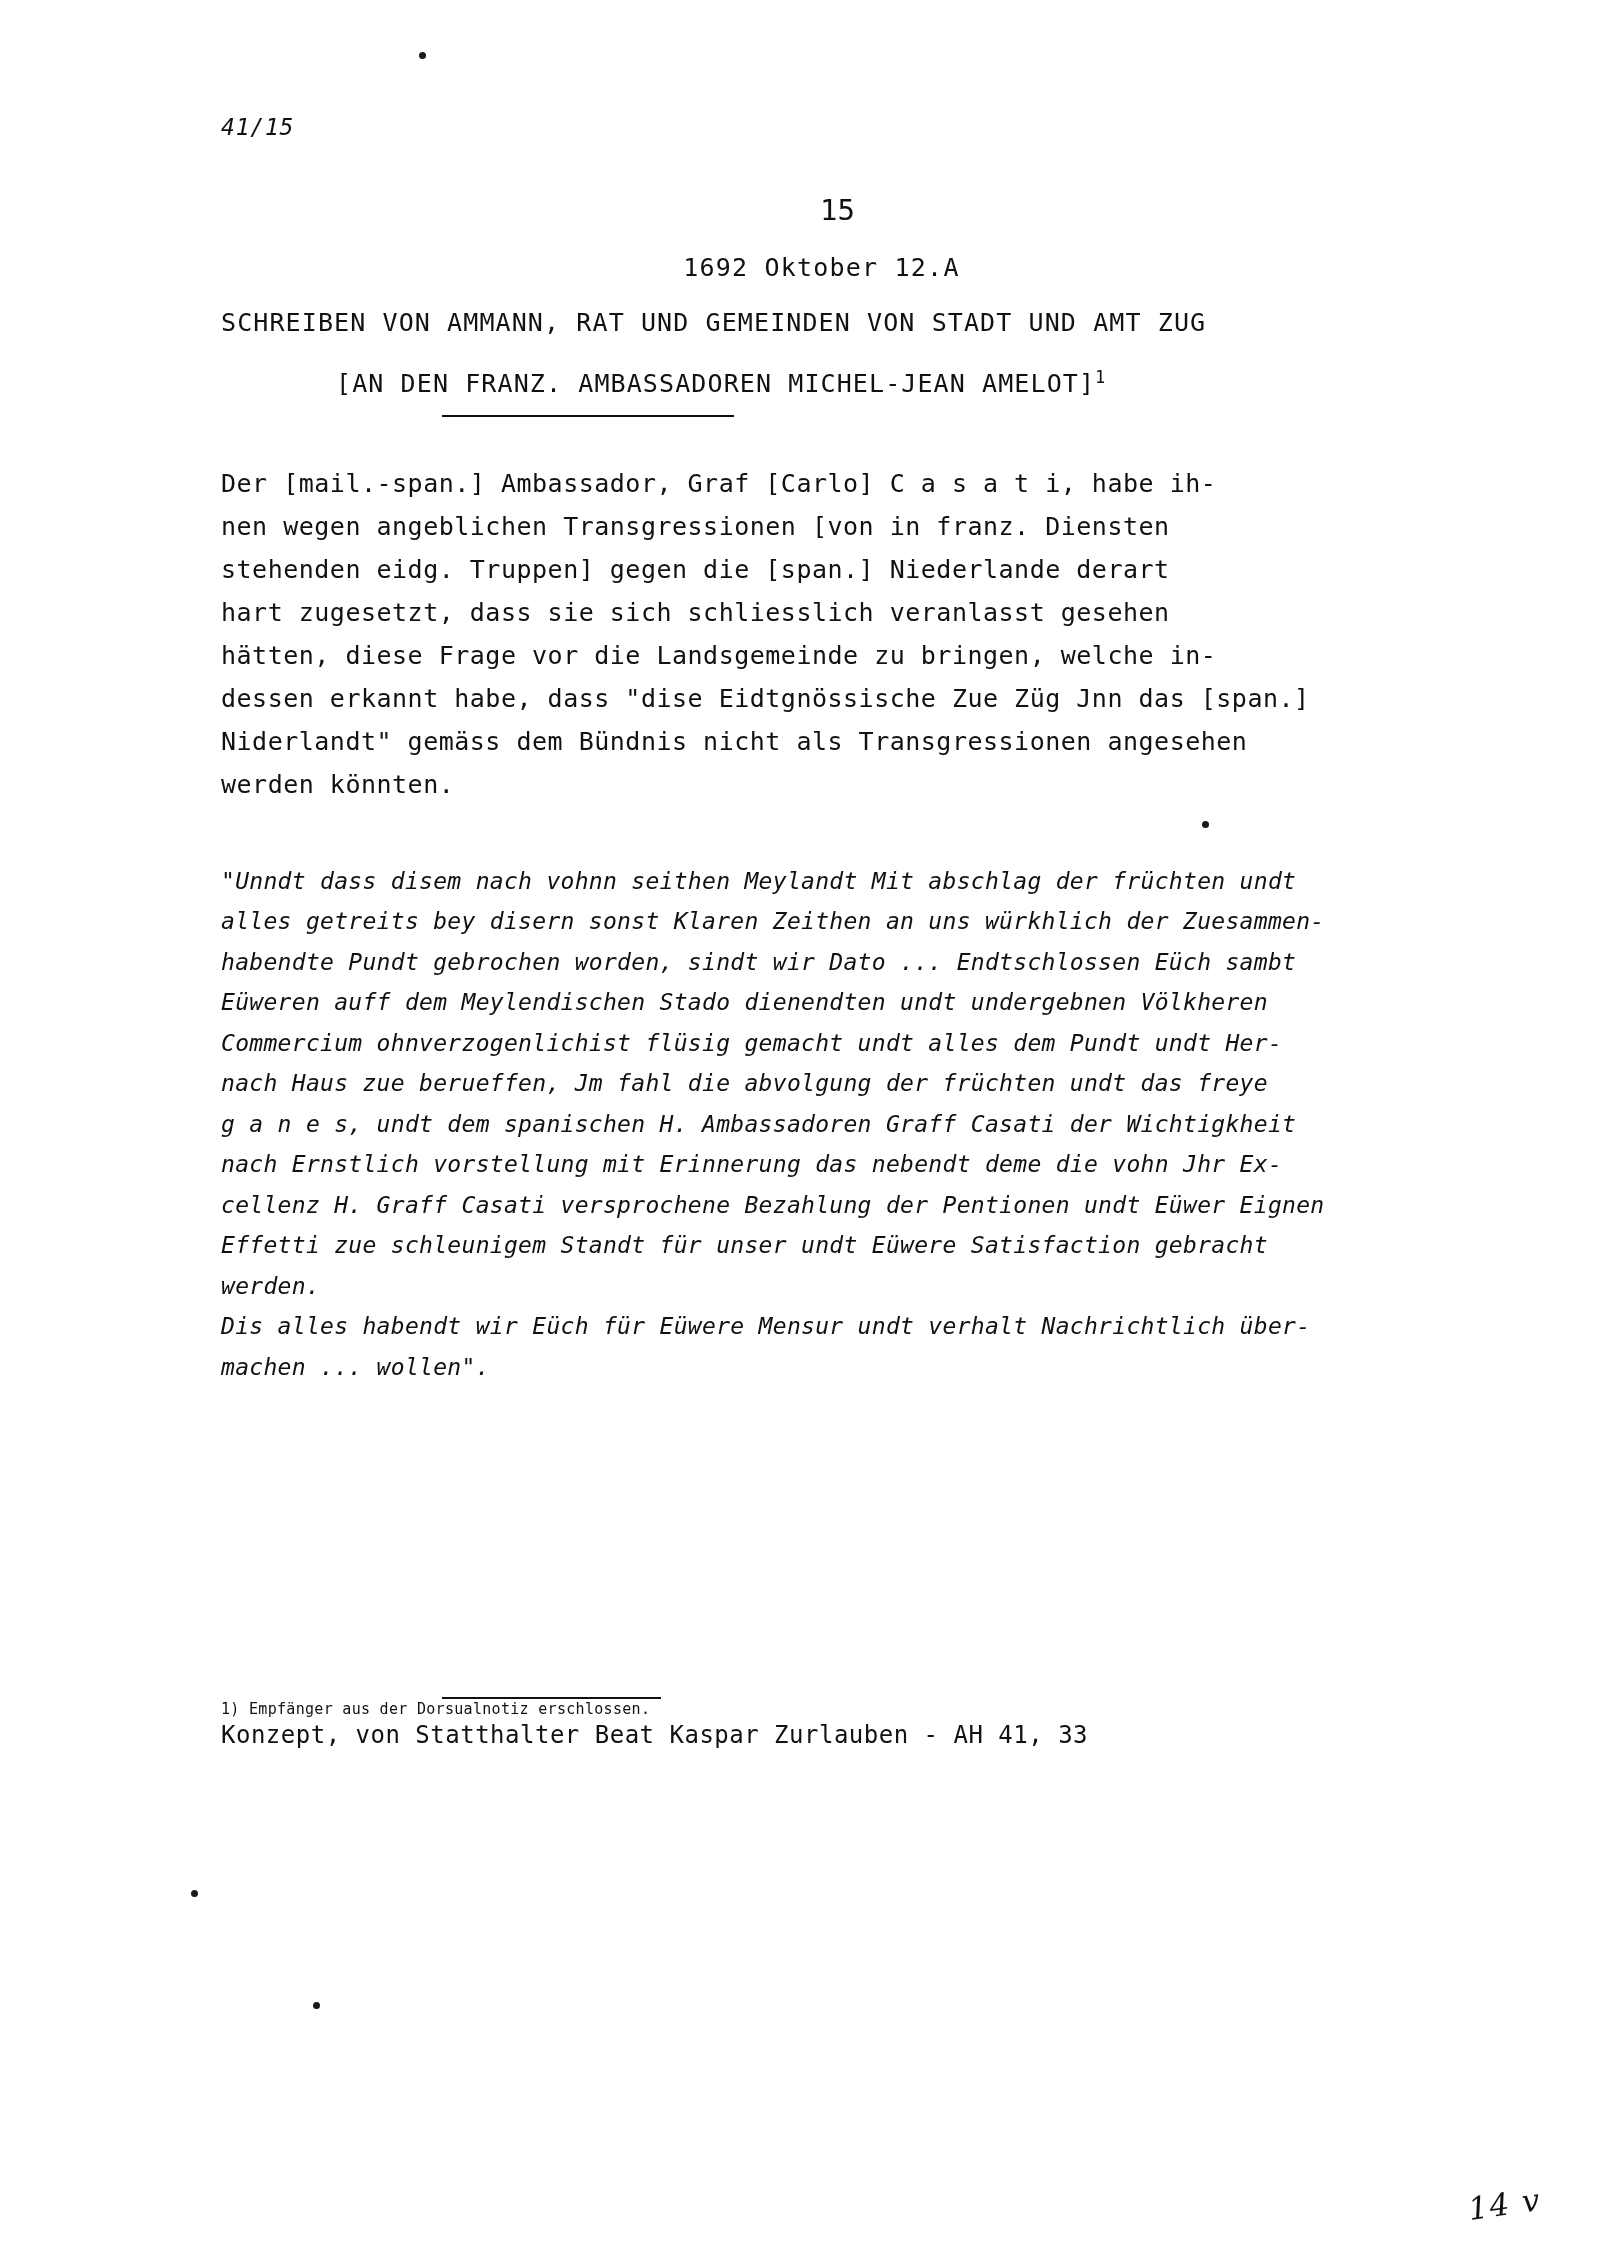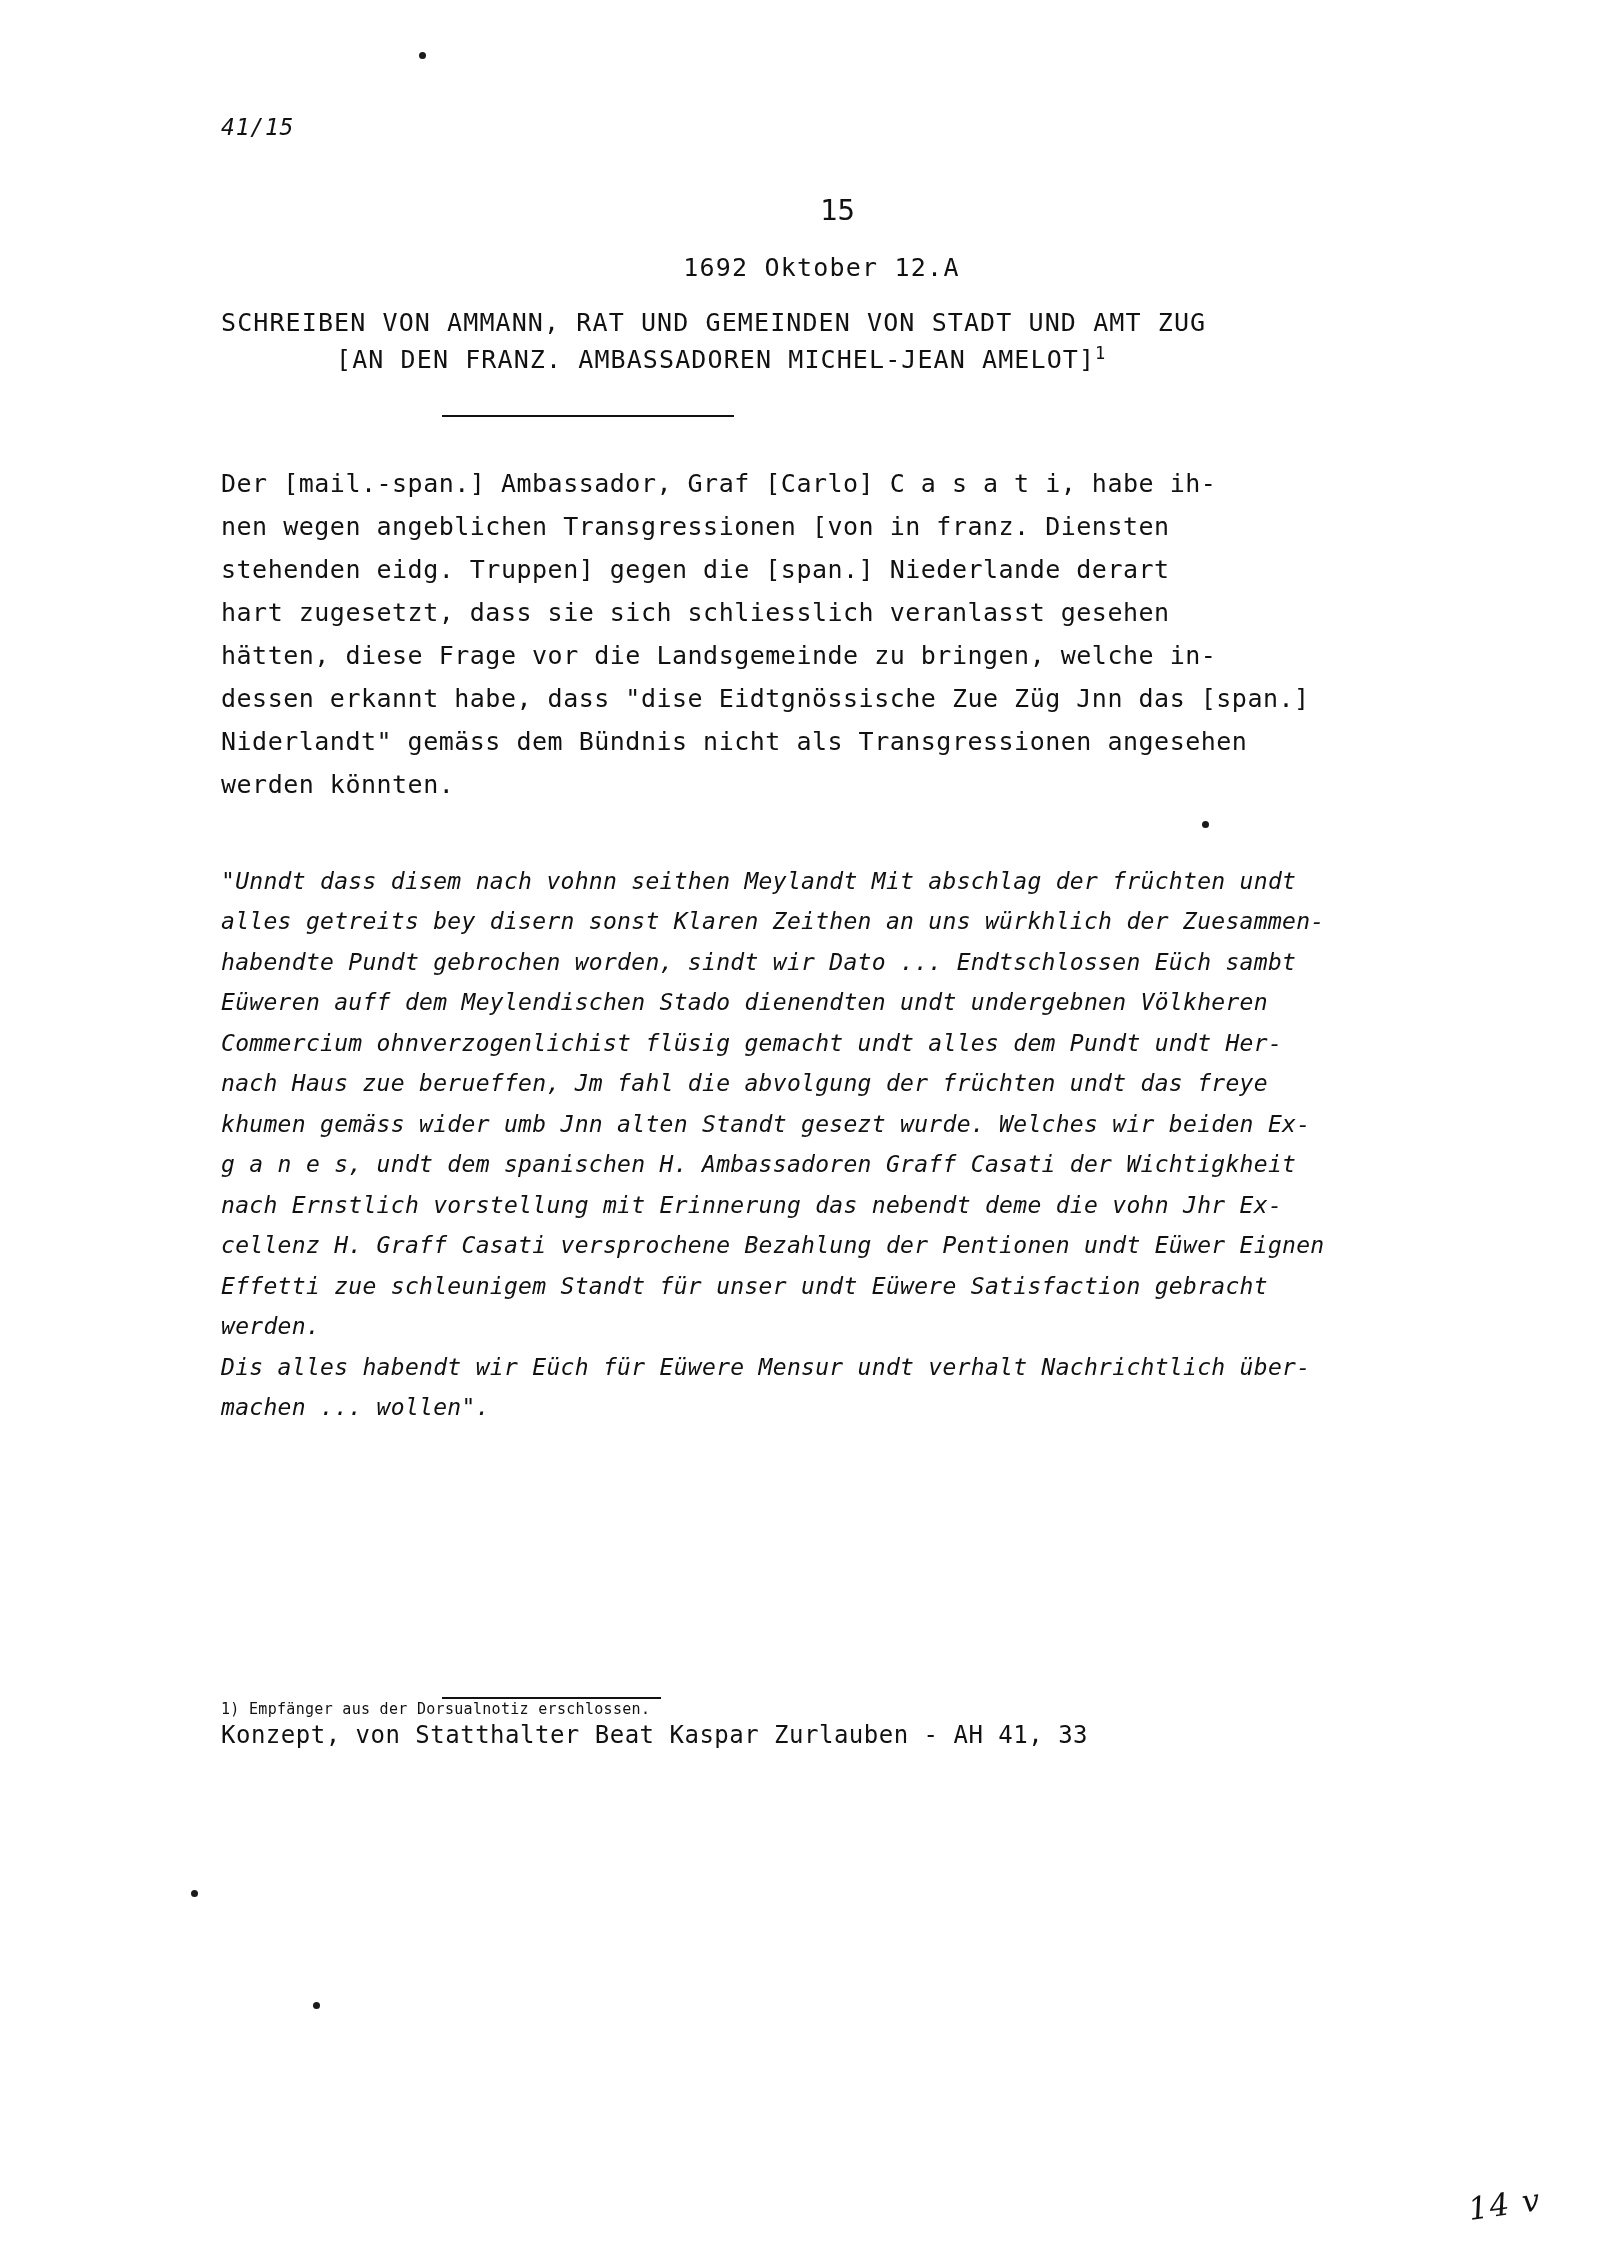--- a/index.html
+++ b/index.html
@@ -62,20 +62,21 @@
     position: absolute;
     left: 0;
     top: 305px;
     width: 1233px;
     font-size: 25px;
     letter-spacing: 1.1px;
     line-height: 1.42;
   }
   .title-line2 {
     padding-left: 115px;
+    margin-top: 24px;
   }
   .fn-marker {
     font-size: 17px;
     vertical-align: super;
   }
 
   .rule-top {
     position: absolute;
     left: 221px;
     top: 415px;
@@ -199,21 +200,20 @@
       <span>werden könnten.</span>
     </div>
 
     <div class="quote">
       <p>"Unndt dass disem nach vohnn seithen Meylandt Mit abschlag der früchten undt</p>
       <p>alles getreits bey disern sonst Klaren Zeithen an uns würkhlich der Zuesammen-</p>
       <p>habendte Pundt gebrochen worden, sindt wir Dato ... Endtschlossen Eüch sambt</p>
       <p>Eüweren auff dem Meylendischen Stado dienendten undt undergebnen Völkheren</p>
       <p>Commercium ohnverzogenlichist flüsig gemacht undt alles dem Pundt undt Her-</p>
       <p>nach Haus zue berueffen, Jm fahl die abvolgung der früchten undt das freye</p>
-      <p>khumen gemäss wider umb Jnn alten Standt gesezt wurde. Welches wir beiden Ex-</p>
       <p>g a n e s, undt dem spanischen H. Ambassadoren Graff Casati der Wichtigkheit</p>
       <p>nach Ernstlich vorstellung mit Erinnerung das nebendt deme die vohn Jhr Ex-</p>
       <p>cellenz H. Graff Casati versprochene Bezahlung der Pentionen undt Eüwer Eignen</p>
       <p>Effetti zue schleunigem Standt für unser undt Eüwere Satisfaction gebracht</p>
       <p>werden.</p>
       <p>Dis alles habendt wir Eüch für Eüwere Mensur undt verhalt Nachrichtlich über-</p>
       <p>machen ... wollen".</p>
     </div>
 
     <div class="footnote">1) Empfänger aus der Dorsualnotiz erschlossen.</div>

